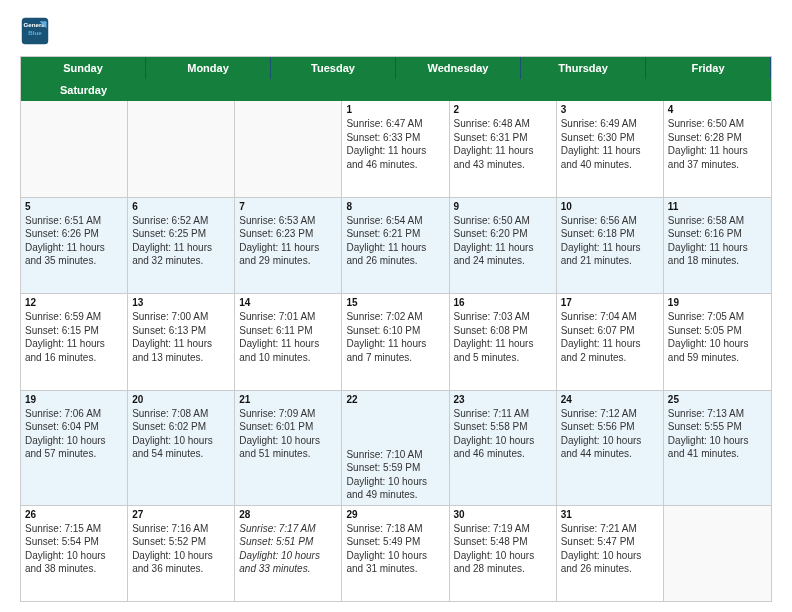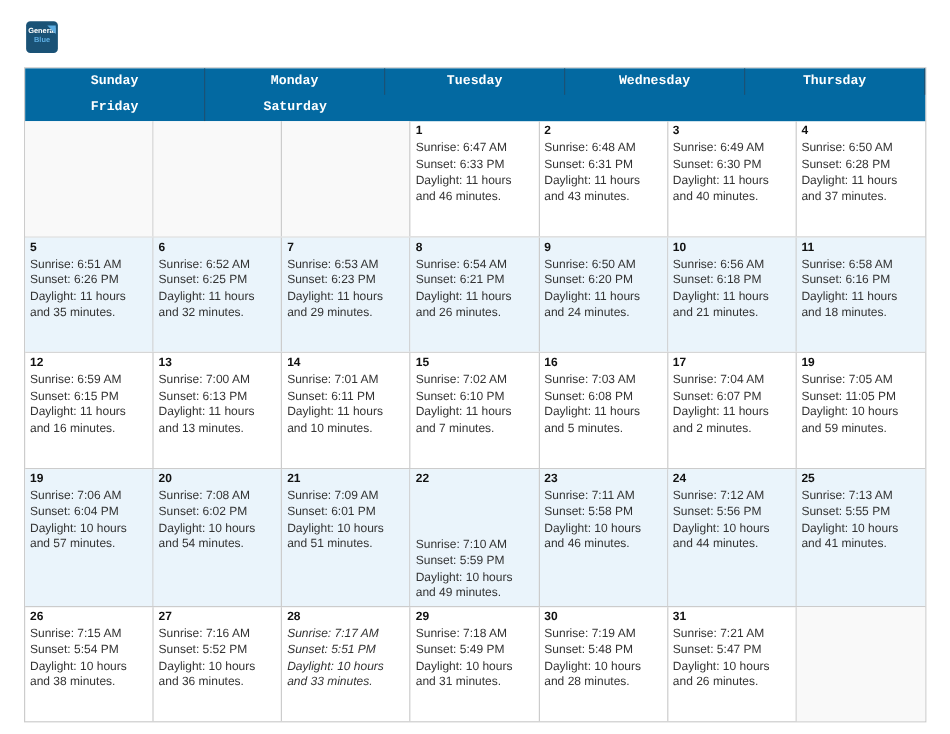--- a/index.html
+++ b/index.html
@@ -52,23 +52,22 @@
       color: #333;
     }
     .calendar {
       flex: 1;
       display: flex;
       flex-direction: column;
       border: 1px solid #ccc;
     }
     .cal-header-row {
       display: grid;
-      grid-template-columns: repeat(5, 1fr);
-      background: #0369a1;
-      font-family: Liberation Mono, monospace;
+      grid-template-columns: repeat(6, 1fr);
+      background: #15803d;
     }
     .cal-header-cell {
       color: #fff;
       font-size: 11px;
       font-weight: bold;
       text-align: center;
       padding: 5px 2px;
       border-right: 1px solid #1a5276;
     }
     .cal-header-cell:last-child { border-right: none; }
@@ -265,21 +264,21 @@
           <div class="cal-cell">
             <div class="day-num">17</div>
             <div class="day-info" style="white-space: pre-line;">Sunrise: 7:04 AM
 Sunset: 6:07 PM
 Daylight: 11 hours
 and 2 minutes.</div>
           </div>
           <div class="cal-cell">
             <div class="day-num">19</div>
             <div class="day-info" style="white-space: pre-line;">Sunrise: 7:05 AM
-Sunset: 11:05 PM
+Sunset: 5:05 PM
 Daylight: 10 hours
 and 59 minutes.</div>
           </div>
         </div>
         <div class="cal-row">
           <div class="cal-cell alt">
             <div class="day-num">19</div>
             <div class="day-info" style="white-space: pre-line;">Sunrise: 7:06 AM
 Sunset: 6:04 PM
 Daylight: 10 hours

